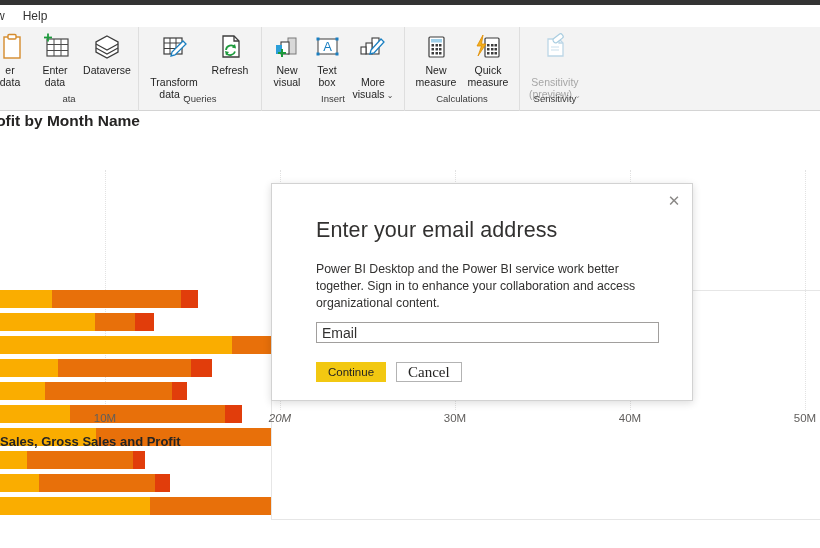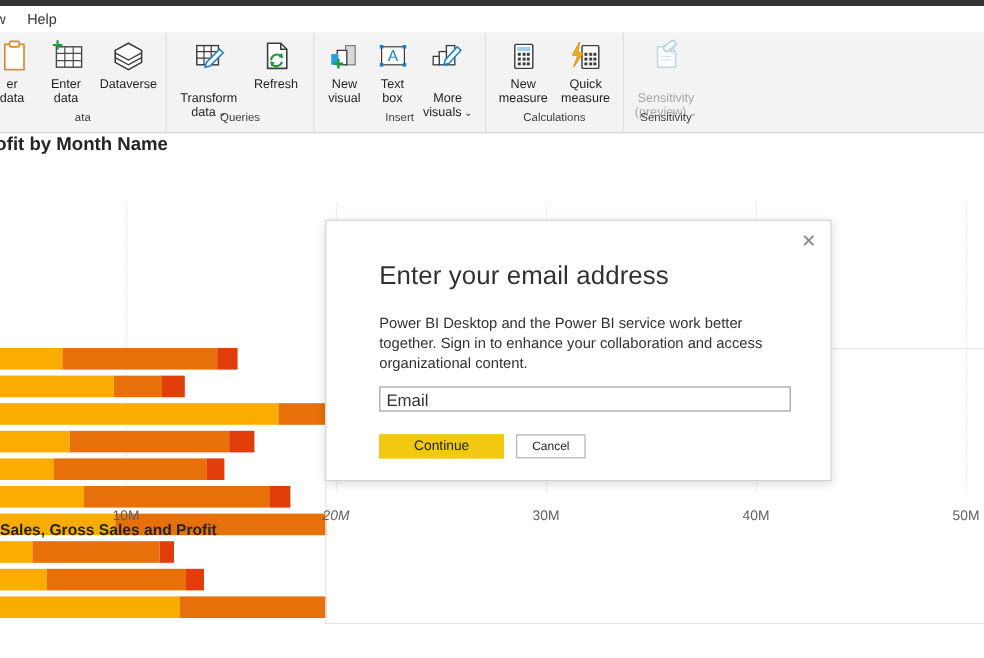--- a/index.html
+++ b/index.html
@@ -80,21 +80,21 @@
     position: absolute; left: 0; top: 58px; width: 820px; height: 240px;
   }
   .gridline {
     position: absolute; top: 0; width: 1px; height: 240px;
     border-left: 1px dotted #e2e2e2;
   }
   .bar-row { position: absolute; left: 0; height: 18px; display: flex; }
   .seg { height: 18px; }
 
   .axis {
-    position: absolute; left: 0; top: 312px; width: 796px; height: 20px;
+    position: absolute; left: 0; top: 300px; width: 796px; height: 20px;
   }
   .tick {
     position: absolute; top: 0; font-size: 11.5px; color: #605e5c;
     transform: translateX(-50%); white-space: nowrap;
   }
   .axis-title {
     position: absolute; left: 0; top: 322px; width: 735px;
     text-align: left; font-size: 13px; color: #252423; font-weight: 600;
   }
   .visual-border {
@@ -138,27 +138,27 @@
   }
   .dlg-input::placeholder { color: #323130; opacity: 1; }
   .dlg-buttons {
     position: absolute; left: 44px; top: 178px;
     display: flex; gap: 10px; align-items: center;
   }
   .btn-primary {
     background: #f2c811; border: 1px solid #f2c811;
     color: #252423; font-size: 11.5px;
     font-family: "Liberation Sans", sans-serif;
-    padding: 3px 28px; cursor: pointer; min-width: 58px;
+    padding: 3px 11px; cursor: pointer; min-width: 58px;
     height: 20px; line-height: 13px;
   }
   .btn-secondary {
     background: #ffffff; border: 1px solid #b3b3b3;
-    color: #252423; font-size: 10px;
-    font-family: Liberation Sans, sans-serif;
+    color: #252423; font-size: 15px;
+    font-family: Liberation Serif, serif;
     padding: 3px 11px; cursor: pointer; min-width: 58px;
     height: 20px; line-height: 13px;
   }
 </style>
 </head>
 <body>
 
 <div class="titlebar-strip"></div>
 
 <div class="menubar">

